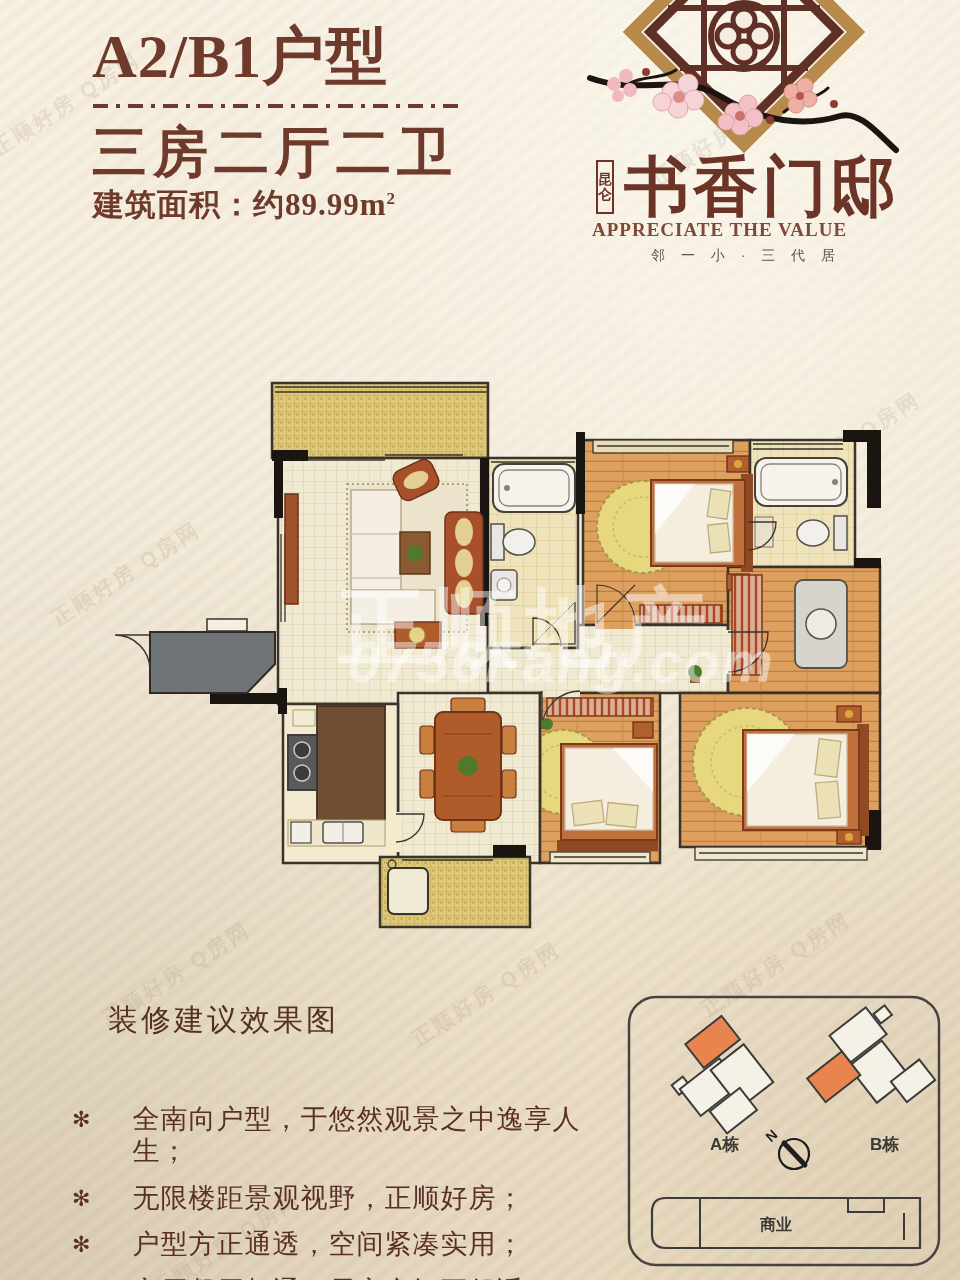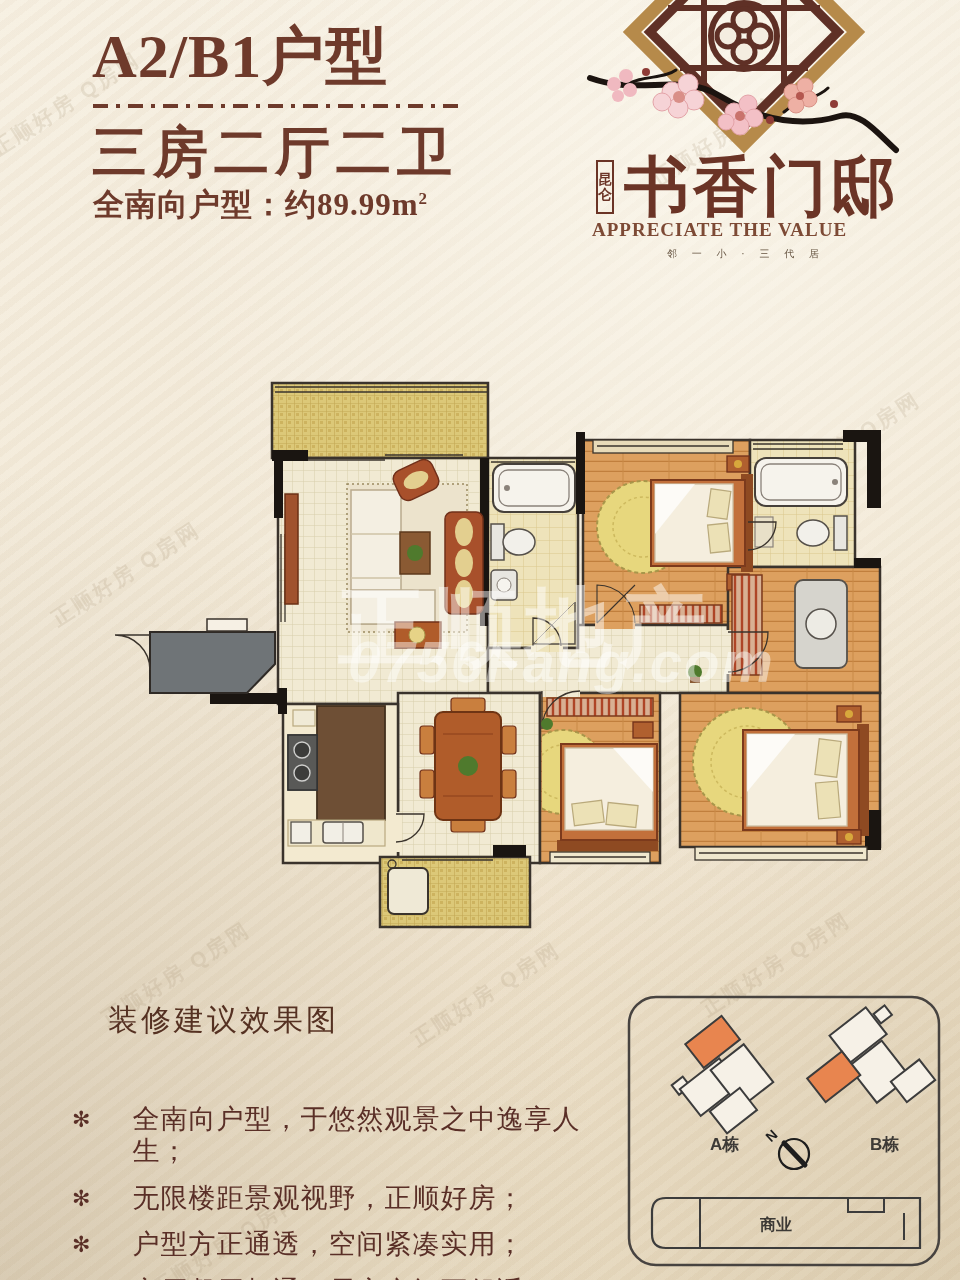--- a/index.html
+++ b/index.html
@@ -28,21 +28,21 @@
   
   .brandrow{left:596px;top:156px;width:300px;height:62px;display:flex;align-items:center;}
   .kunlun{width:24px;height:50px;border:2px solid #6b3426;color:#6b3426;font-size:14px;
     line-height:1.05;display:flex;flex-direction:column;align-items:center;justify-content:center;
     font-weight:bold;margin-right:10px;letter-spacing:0;}
   .brand{font-family:"Liberation Serif","DejaVu Serif",serif;font-weight:bold;font-size:65px;
     color:#6b3426;letter-spacing:4px;white-space:nowrap;}
   .tag-en{left:592px;top:219px;width:308px;text-align:left;
     font-family:"Liberation Serif","DejaVu Serif",serif;font-size:19px;color:#7d4a35;
     letter-spacing:1px;font-weight:bold;white-space:nowrap;}
-  .tag-cn{left:592px;top:247px;width:308px;text-align:center;font-size:10px;color:#64523f;
+  .tag-cn{left:592px;top:247px;width:308px;text-align:center;font-size:14px;color:#64523f;
     letter-spacing:6px;white-space:nowrap;}
   
   .wm-center-cn{left:322px;top:570px;font-size:86px;font-weight:bold;color:rgba(255,255,255,.48);
     letter-spacing:8px;white-space:nowrap;margin-left:16px;}
   .wm-center-url{left:348px;top:628px;font-size:58px;font-weight:bold;color:rgba(255,255,255,.46);
     letter-spacing:2px;font-style:italic;white-space:nowrap;}
   
   .sec-head{left:108px;top:1000px;font-family:"Liberation Serif","DejaVu Serif",serif;
     font-weight:normal;font-size:30px;color:#553122;letter-spacing:3px;}
   .bullets{left:72px;top:1103px;width:560px;list-style:none;margin:0;padding:0;}
@@ -61,21 +61,21 @@
   <span class="wm-diag" style="left:40px;top:560px">正顺好房 Q房网</span>
   <span class="wm-diag" style="left:760px;top:430px">正顺好房 Q房网</span>
   <span class="wm-diag" style="left:90px;top:960px">正顺好房 Q房网</span>
   <span class="wm-diag" style="left:400px;top:980px">正顺好房 Q房网</span>
   <span class="wm-diag" style="left:690px;top:950px">正顺好房 Q房网</span>
   <span class="wm-diag" style="left:140px;top:1230px">正顺好房 Q房网</span>
 
   <div class="abs title">A2/B1户型</div>
   <div class="abs divider"></div>
   <div class="abs subtitle">三房二厅二卫</div>
-  <div class="abs area"><span>全南向户型：约89.99m</span><sup>2</sup></div>
+  <div class="abs area"><span>建筑面积：约89.99m</span><sup>2</sup></div>
 
   <svg class="abs" style="left:584px;top:0" width="320" height="160" viewBox="0 0 320 160">
     <g>
       <polygon points="160,-80 272,32 160,144 48,32" fill="none" stroke="#b68a4a" stroke-width="13"></polygon>
       <polygon points="160,-62 254,32 160,126 66,32" fill="none" stroke="#5f3026" stroke-width="9"></polygon>
       <g stroke="#5f3026" stroke-width="6" fill="none">
         <line x1="120" y1="-20" x2="120" y2="86"></line>
         <line x1="200" y1="-20" x2="200" y2="86"></line>
         <line x1="84" y1="8" x2="236" y2="8"></line>
         <line x1="96" y1="68" x2="224" y2="68"></line>

